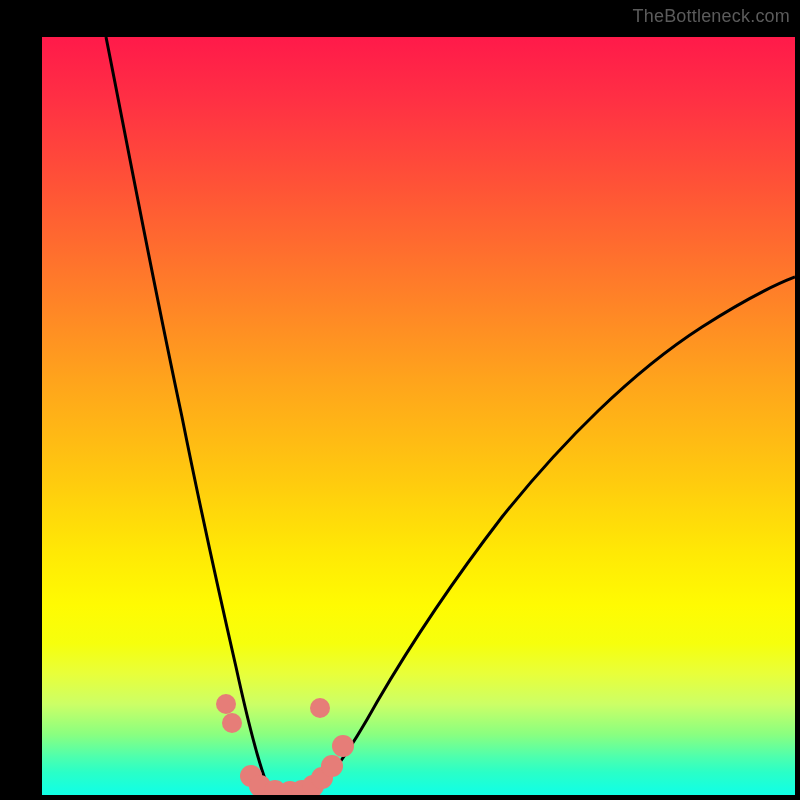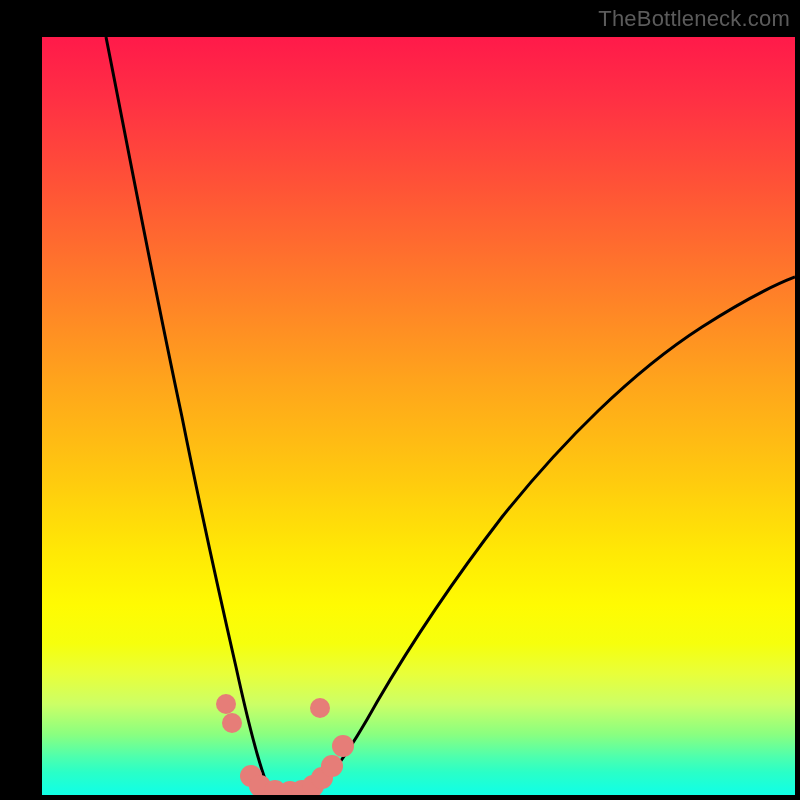--- a/index.html
+++ b/index.html
@@ -61,21 +61,21 @@
   }
   svg.curves {
     position: absolute;
     inset: 0;
   }
   .watermark {
     position: absolute;
     top: 6px;
     right: 10px;
     color: #5b5b5b;
-    font-size: 22px;
+    font-size: 18px;
     letter-spacing: 0.2px;
     font-weight: 400;
   }
 </style>
 </head>
 <body>
 
 <div class="frame">
   <div class="watermark">TheBottleneck.com</div>
 

